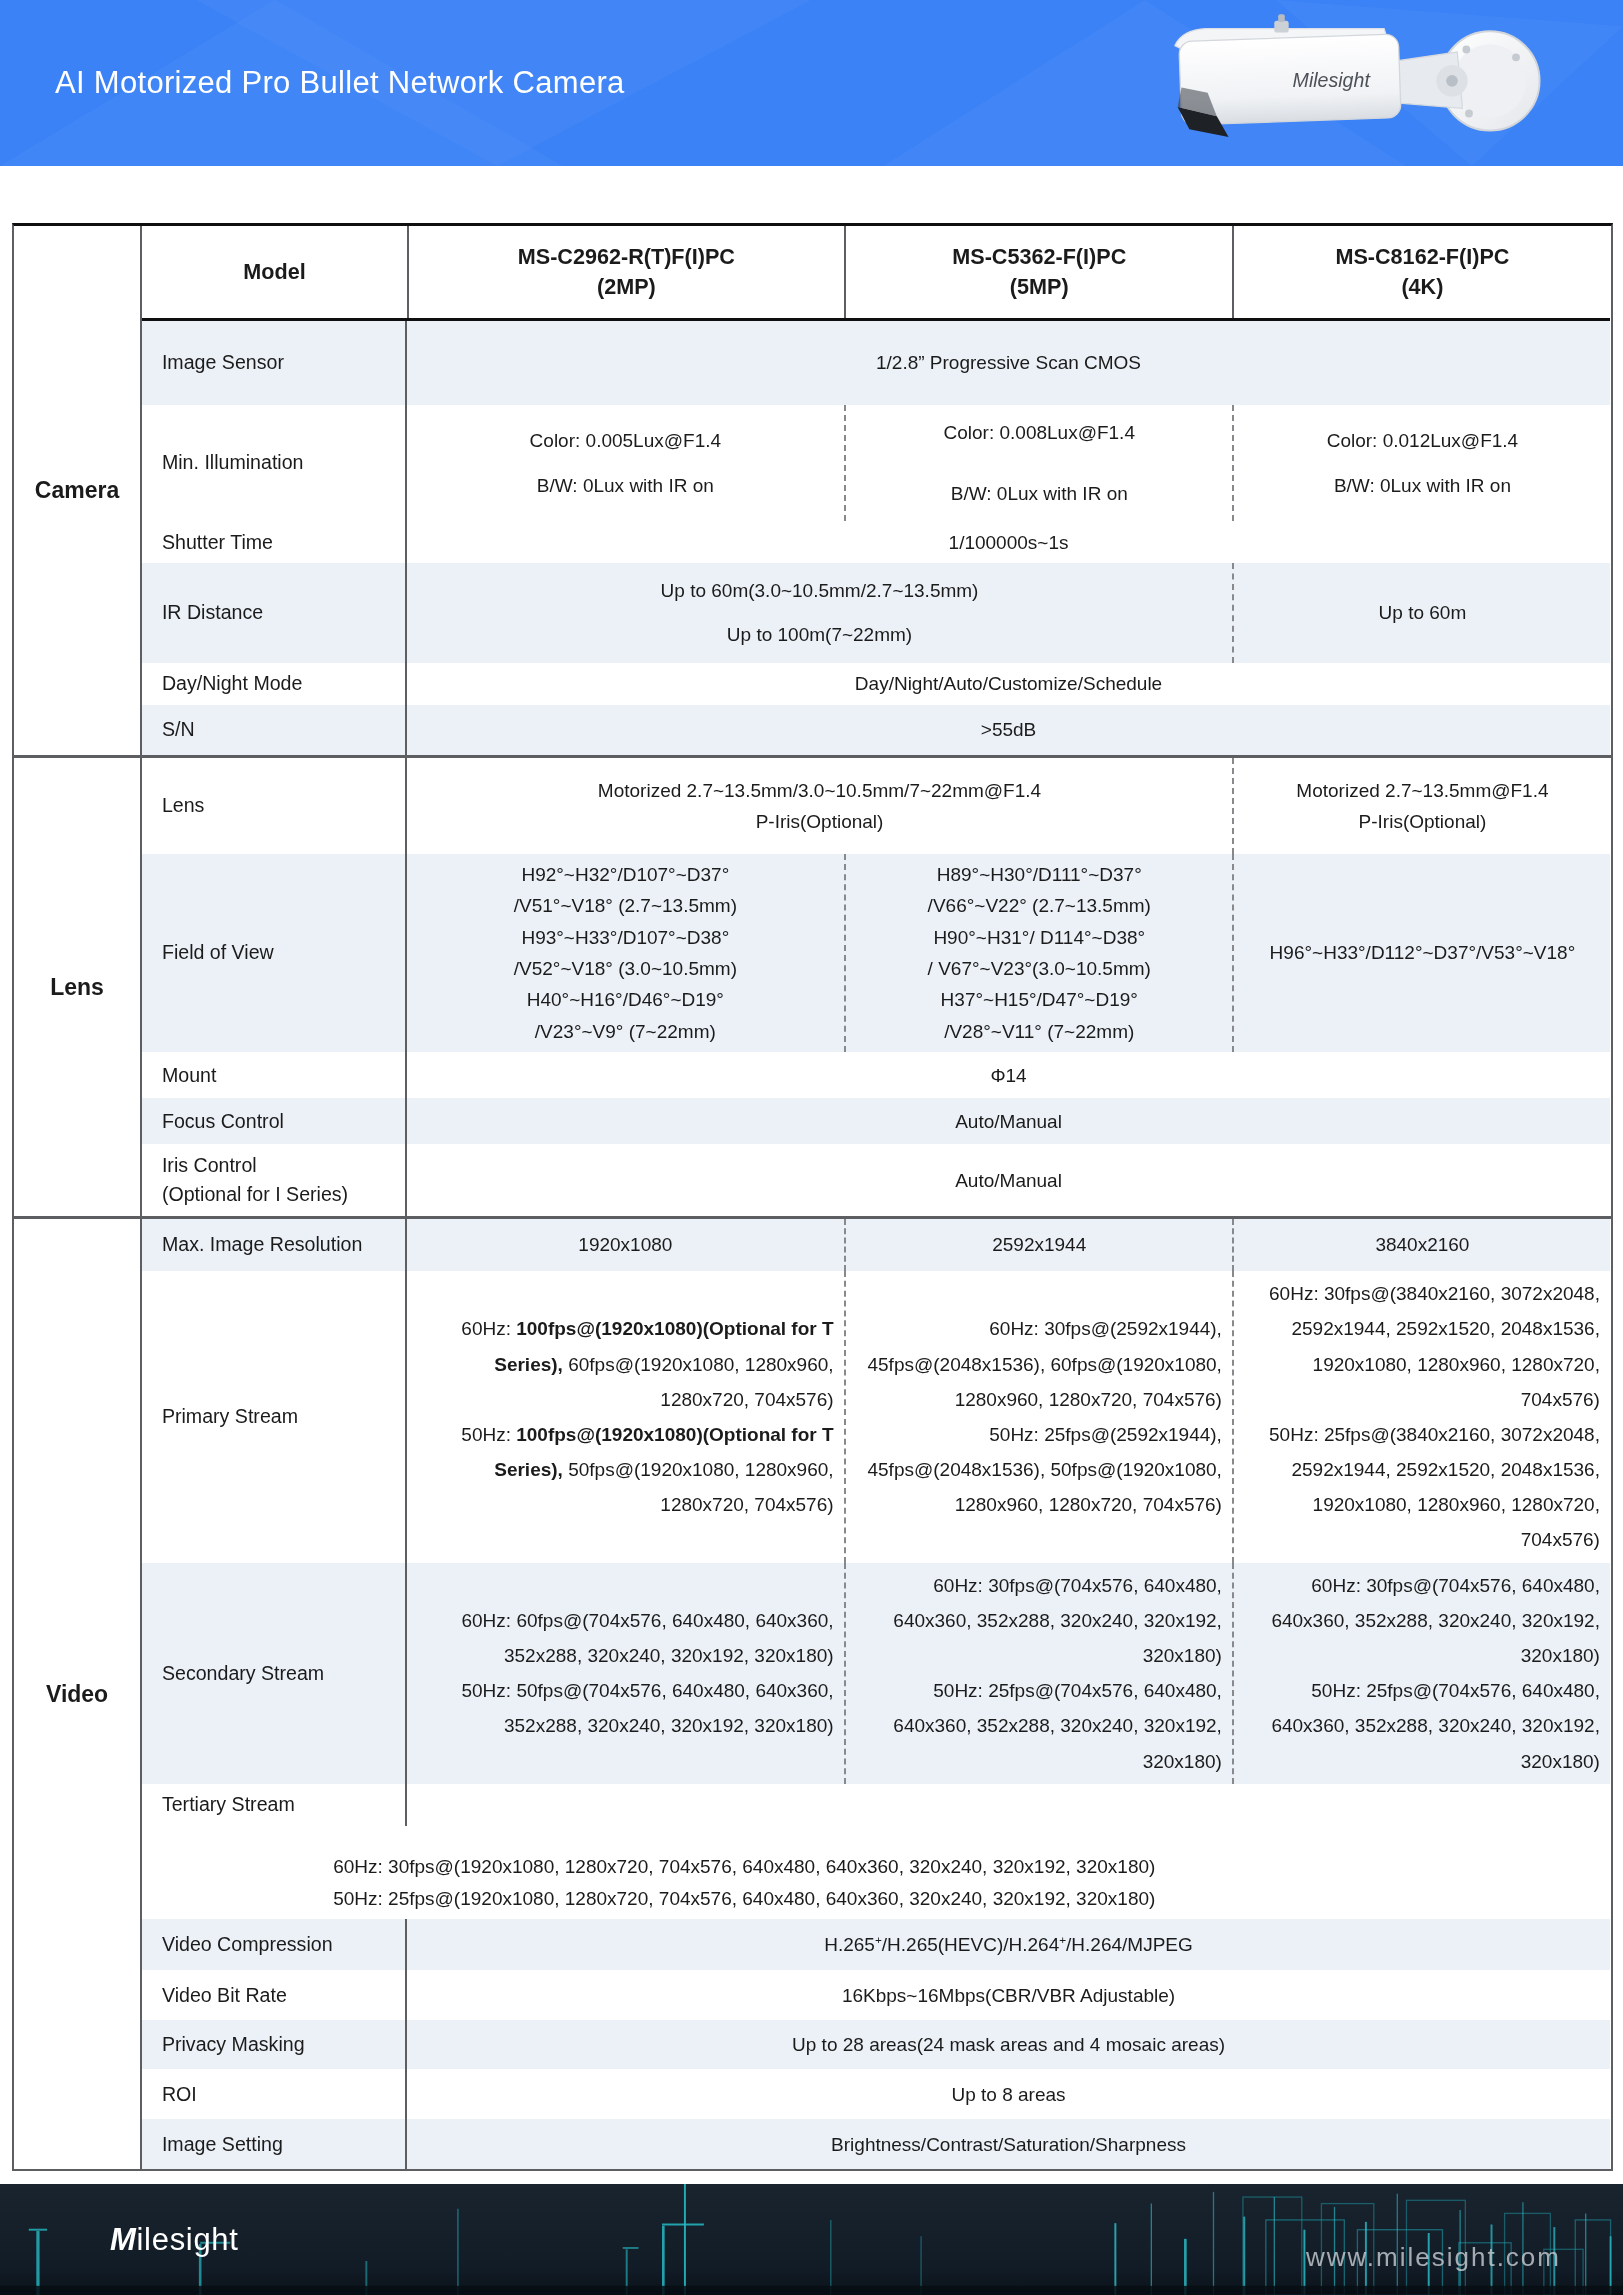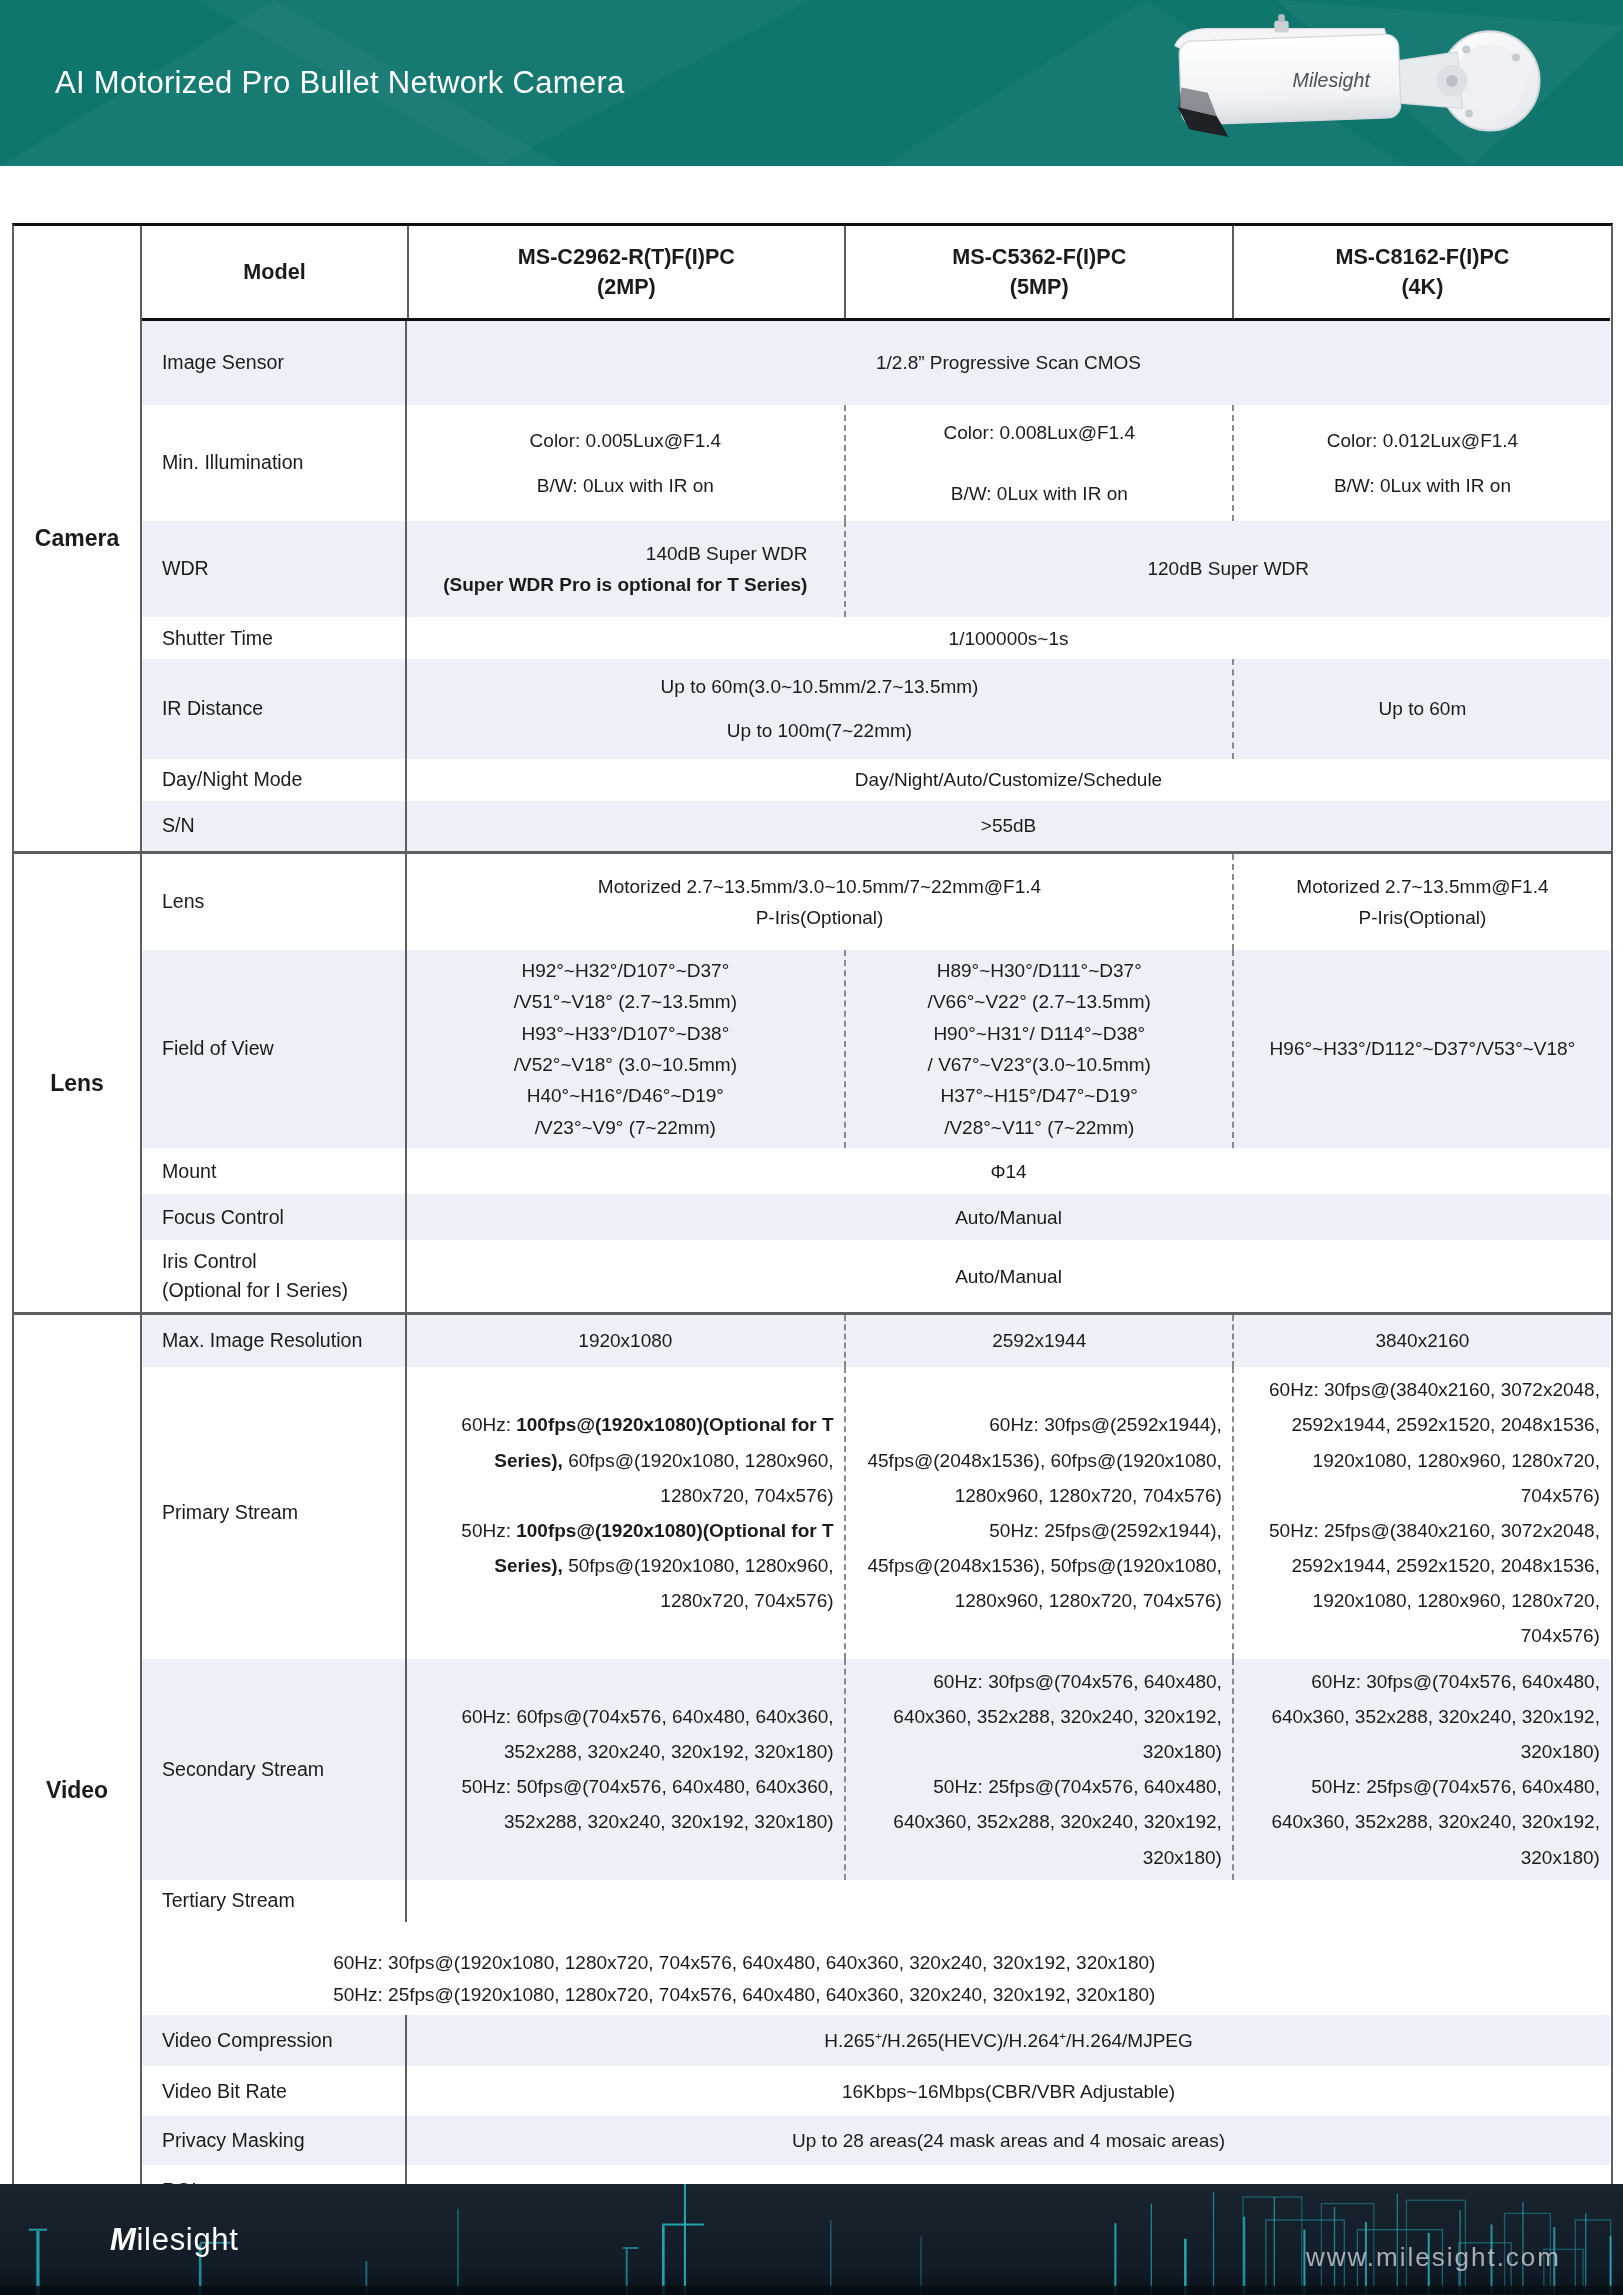--- a/index.html
+++ b/index.html
@@ -1,21 +1,21 @@
 <!DOCTYPE html>
 <html style="font-size:10.5px"><head>
 <meta charset="utf-8">
 <style>
   html,body{margin:0;padding:0}
   body{
     width:1623px;height:2295px;position:relative;background:#ffffff;
     font-family:"Liberation Sans",sans-serif;color:#1b1b1b;overflow:hidden;
   }
   
-  .header-band{position:relative;height:166px;background:#0f766e;overflow:hidden}
+  .header-band{position:relative;height:166px;background:#3b82f6;overflow:hidden}
   .header-band svg.facets{position:absolute;left:0;top:0;width:100%;height:100%}
   .page-title{
     position:absolute;left:55px;top:50%;transform:translateY(-50%);
     color:#ffffff;font-size:31px;letter-spacing:0.3px;font-weight:400;white-space:nowrap;
   }
   .camera-illu{position:absolute;right:79px;top:9.2px;width:380px;height:147px}
   
   .spec-table{
     margin:57px 10.5px 0 11.8px;
     border:2px solid #5d5e62;border-top:3.9px solid #0f0f0f;
@@ -152,31 +152,20 @@
             <div class="vline">Color: 0.005Lux@F1.4</div>
             <div class="vline">B/W: 0Lux with IR on</div>
           </div>
           <div class="cell value-cell dashed spread" style="width: 26.45%; gap: 17px;">
             <div class="vline">Color: 0.008Lux@F1.4</div>
             <div class="vline">B/W: 0Lux with IR on</div>
           </div>
           <div class="cell value-cell dashed spread" style="width: 25.75%;">
             <div class="vline">Color: 0.012Lux@F1.4</div>
             <div class="vline">B/W: 0Lux with IR on</div>
-          </div>
-        </div>
-        <div class="spec-row shade" style="min-height: 96px;">
-          <div class="cell label-cell">
-            <div>WDR</div>
-          </div>
-          <div class="cell value-cell" style="width: 29.8%;">
-            <div class="vline"><span>140dB Super WDR</span><br><span class="b">(Super WDR Pro is optional for T Series)</span></div>
-          </div>
-          <div class="cell value-cell dashed" style="width: 52.2%;">
-            <div class="vline">120dB Super WDR</div>
           </div>
         </div>
         <div class="spec-row" style="min-height: 41px;">
           <div class="cell label-cell">
             <div>Shutter Time</div>
           </div>
           <div class="cell value-cell" style="width: 82%;">
             <div class="vline">1/100000s~1s</div>
           </div>
         </div>

